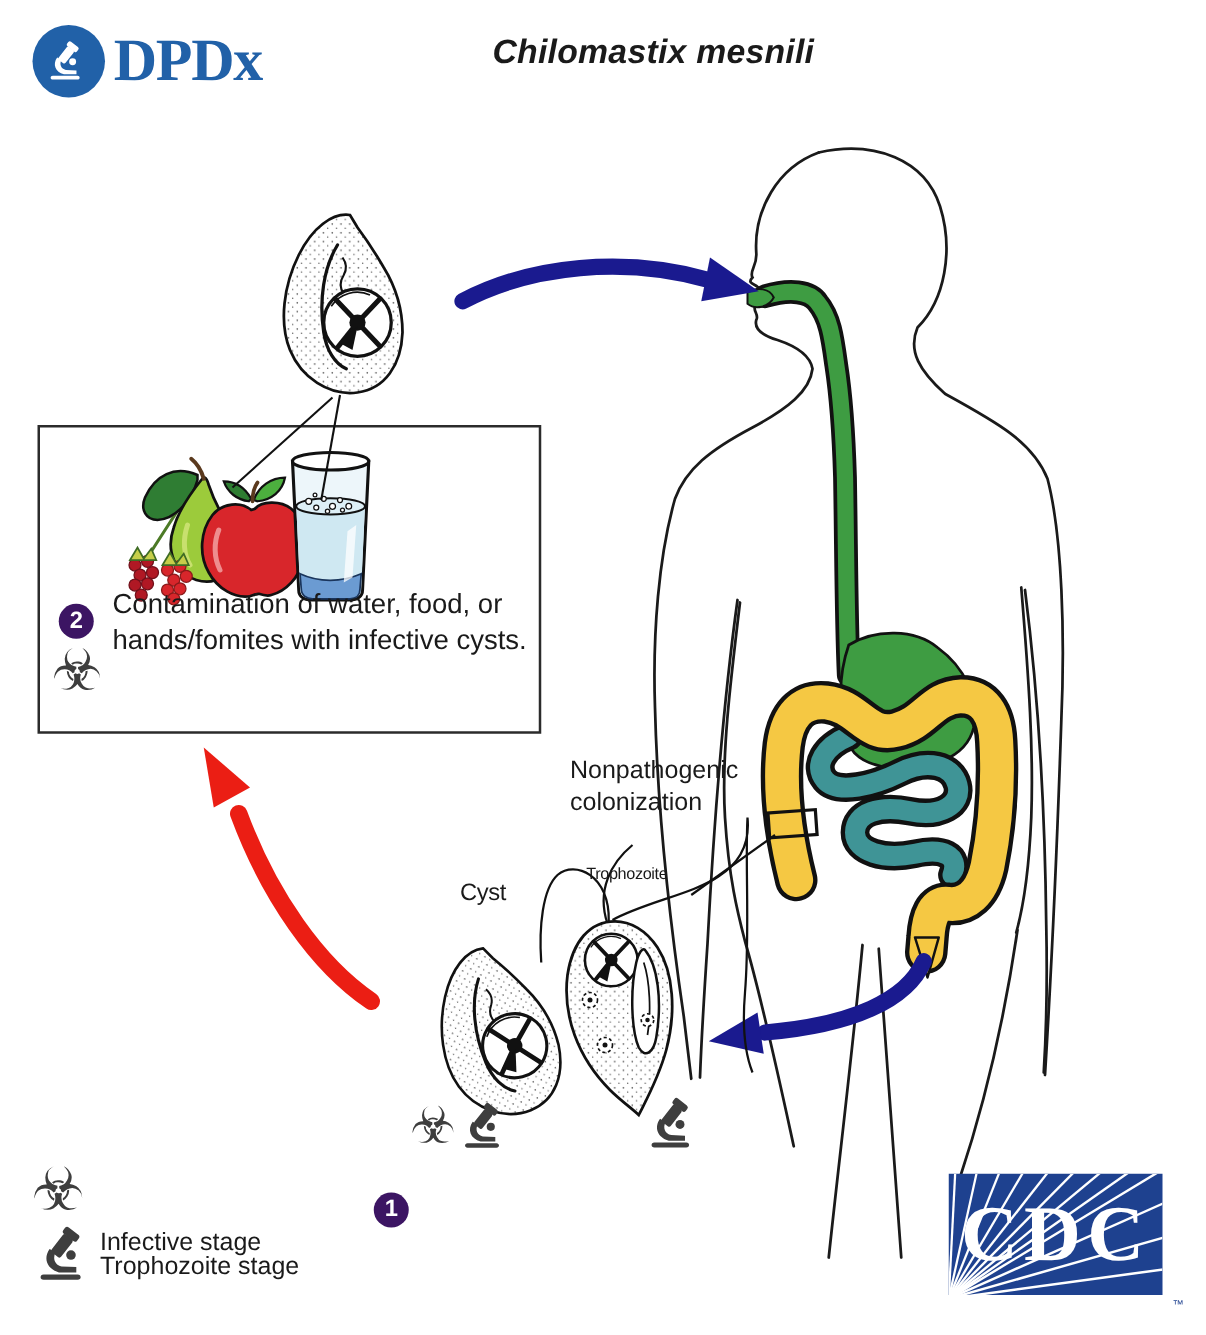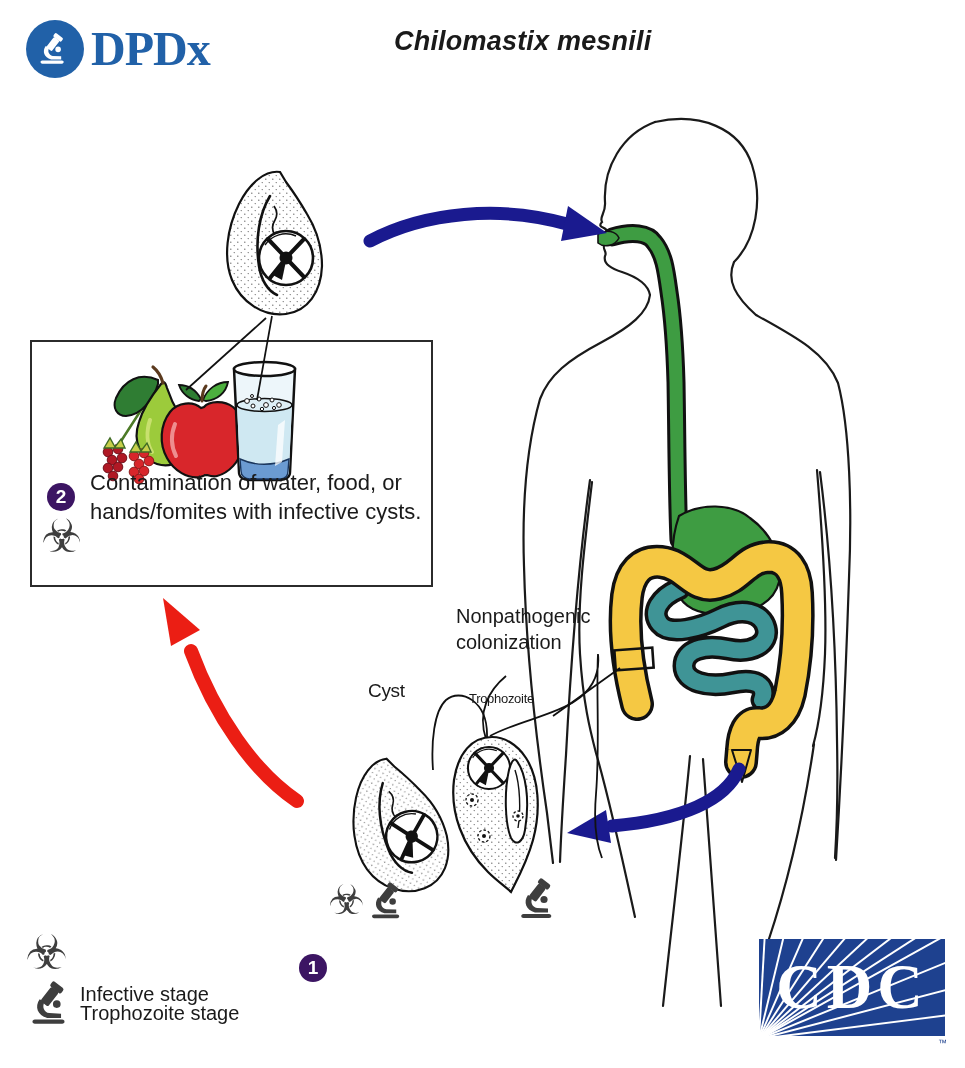--- a/index.html
+++ b/index.html
@@ -25,21 +25,21 @@
   .num1 { left:299px; top:954px; }
 
   
   .step-text { position:absolute; font-size:22px; line-height:1.34; z-index:4; }
   .step2-text { left:90px; top:468px; width:336px; }
   .step1-text { left:341px; top:947px; width:348px; }
 
   
   .label { position:absolute; z-index:4; }
   .lbl-nonpath { left:456px; top:579px; width:168px; font-size:20px; line-height:1.32;margin-top:24px; }
-  .lbl-cyst { left:368px; top:680px; font-size:19px; letter-spacing:-0.3px; }
+  .lbl-cyst { left:368px; top:704px; font-size:19px; letter-spacing:-0.3px; }
   .lbl-troph { left:469px; top:663px; font-size:13px; letter-spacing:-0.3px;margin-top:28px; }
 
   
   .bio { position:absolute; font-family:"DejaVu Sans", sans-serif; color:#3E3E3E; z-index:4; line-height:1; }
   .bio-box2 { left:41px; top:513px; font-size:46px; }
   .bio-legend { left:25px; top:928px; font-size:48px; }
   .bio-cyst { left:328px; top:880px; font-size:41px; }
 
   
   .scope { position:absolute; z-index:4; }
@@ -48,21 +48,21 @@
   .scope-legend { left:30px; top:980px; width:45px; height:47px; }
   .icon-dark { fill:#3E3E3E; }
   .icon-white { fill:#ffffff; }
 
   
   .legend-label { position:absolute; font-size:20px; z-index:4; }
   .legend-infective { left:80px; top:949px;margin-top:34px; }
   .legend-diagnostic { left:80px; top:1002px; }
 
   
-  .cdc-logo { position:absolute; left:759px; top:939px; width:186px; height:97px; background:#1E418F; z-index:4; overflow:hidden; }
+  .cdc-logo { position:absolute; left:759px; top:939px; width:171px; height:97px; background:#1E418F; z-index:4; overflow:hidden; }
   .cdc-rays { position:absolute; left:0; top:0; width:100%; height:100%; }
   .cdc-text { position:absolute; left:0; top:0; right:0; bottom:0; display:flex; align-items:center; justify-content:center;
     font-family:"Liberation Serif", serif; font-weight:bold; font-size:63px; color:#fff; letter-spacing:5px; }
   .cdc-tm { position:absolute; left:938px; top:1038px; font-size:9px; color:#1E418F; z-index:4; }
 </style>
 </head>
 <body>
 
 <div id="stage">
 

